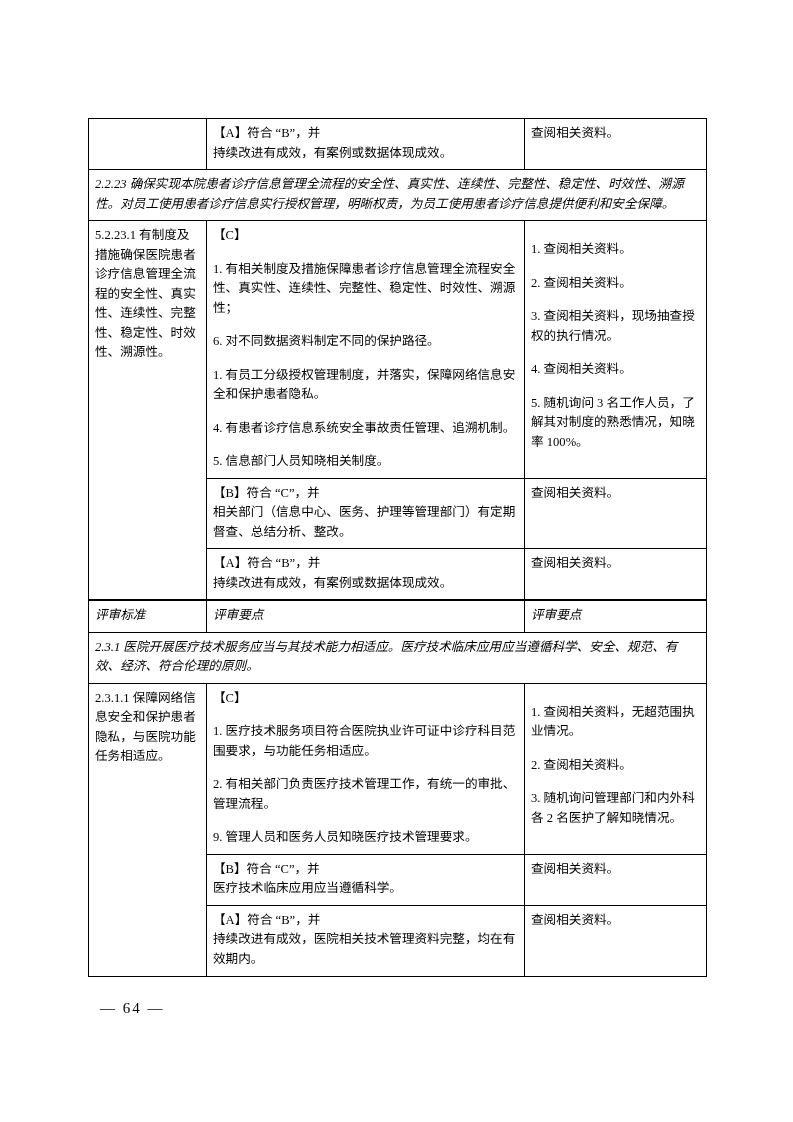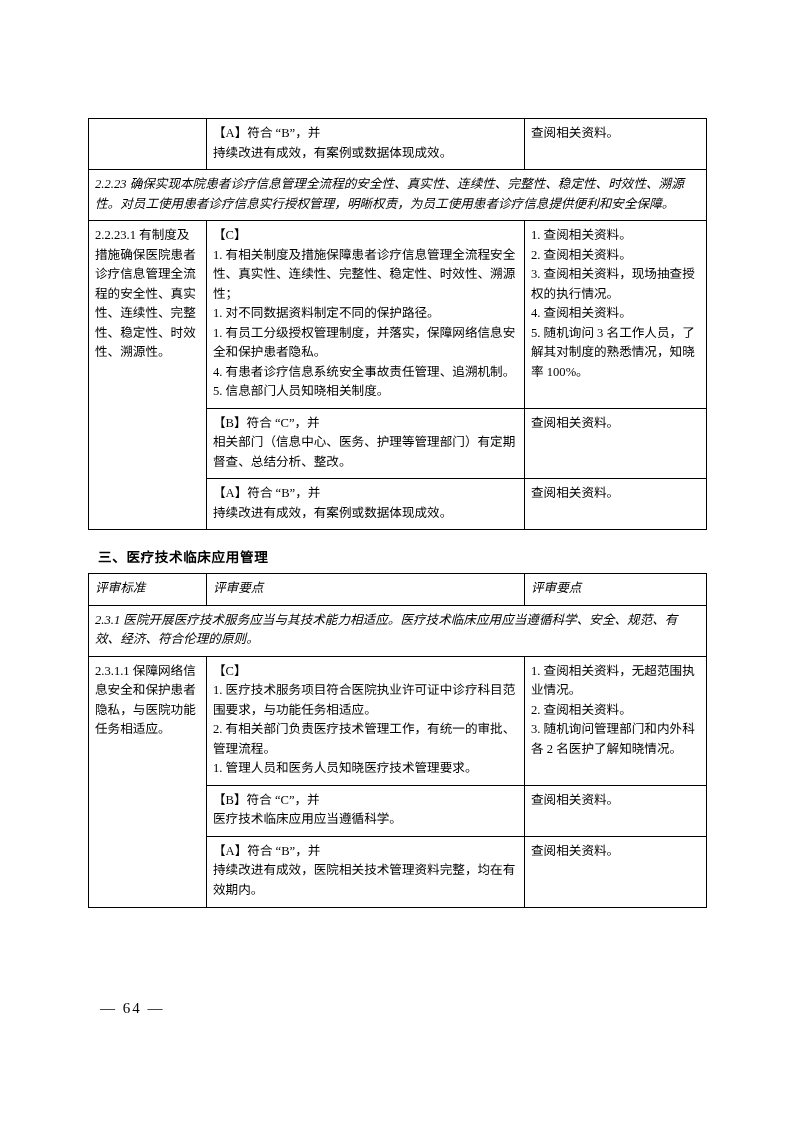--- a/index.html
+++ b/index.html
@@ -47,21 +47,21 @@
     padding-top: 4px;
     padding-bottom: 4px;
     font-style: italic;
   }
   .full-cell {
     padding-left: 7px;
     padding-right: 7px;
     font-style: italic;
   }
   .line { display: block; }
-  .ind { display: block; text-indent: 0; }
+  .ind { display: block; text-indent: 0; margin-top: 14px; }
   .sec-title {
     font-size: 13.6px;
     font-weight: bold;
     font-family: "Liberation Sans", "DejaVu Sans", sans-serif;
     margin: 16px 0 7px 10px;
     letter-spacing: 0.6px;
   }
   .pagenum {
     position: absolute;
     left: 100px;
@@ -91,25 +91,25 @@
         <td>
           <span class="line">查阅相关资料。</span>
         </td>
       </tr>
 
       <tr>
         <td class="full-cell" colspan="3">2.2.23 确保实现本院患者诊疗信息管理全流程的安全性、真实性、连续性、完整性、稳定性、时效性、溯源性。对员工使用患者诊疗信息实行授权管理，明晰权责，为员工使用患者诊疗信息提供便利和安全保障。</td>
       </tr>
 
       <tr>
-        <td rowspan="3">2.2.23.1 有制度及措施确保医院患者诊疗信息管理全流程的安全性、真实性、连续性、完整性、稳定性、时效性、溯源性。</td>
+        <td rowspan="3">5.2.23.1 有制度及措施确保医院患者诊疗信息管理全流程的安全性、真实性、连续性、完整性、稳定性、时效性、溯源性。</td>
         <td>
           <span class="line">【C】</span>
           <span class="ind">1. 有相关制度及措施保障患者诊疗信息管理全流程安全性、真实性、连续性、完整性、稳定性、时效性、溯源性；</span>
-          <span class="ind">1. 对不同数据资料制定不同的保护路径。</span>
+          <span class="ind">6. 对不同数据资料制定不同的保护路径。</span>
           <span class="ind">1. 有员工分级授权管理制度，并落实，保障网络信息安全和保护患者隐私。</span>
           <span class="ind">4. 有患者诊疗信息系统安全事故责任管理、追溯机制。</span>
           <span class="ind">5. 信息部门人员知晓相关制度。</span>
         </td>
         <td>
           <span class="ind">1. 查阅相关资料。</span>
           <span class="ind">2. 查阅相关资料。</span>
           <span class="ind">3. 查阅相关资料，现场抽查授权的执行情况。</span>
           <span class="ind">4. 查阅相关资料。</span>
           <span class="ind">5. 随机询问 3 名工作人员，了解其对制度的熟悉情况，知晓率 100%。</span>
@@ -131,21 +131,20 @@
           <span class="line">【A】符合 “B”，并</span>
           <span class="line">持续改进有成效，有案例或数据体现成效。</span>
         </td>
         <td>
           <span class="line">查阅相关资料。</span>
         </td>
       </tr>
     </tbody>
   </table>
 
-  <div class="sec-title">三、医疗技术临床应用管理</div>
 
   <table class="doc-table">
     <colgroup>
         <col class="col-a">
         <col class="col-b">
         <col class="col-c">
       </colgroup>
     <tbody>
       <tr class="hdr">
         <td>评审标准</td>
@@ -156,21 +155,21 @@
       <tr>
         <td class="full-cell" colspan="3">2.3.1 医院开展医疗技术服务应当与其技术能力相适应。医疗技术临床应用应当遵循科学、安全、规范、有效、经济、符合伦理的原则。</td>
       </tr>
 
       <tr>
         <td rowspan="3">2.3.1.1 保障网络信息安全和保护患者隐私，与医院功能任务相适应。</td>
         <td>
           <span class="line">【C】</span>
           <span class="ind">1. 医疗技术服务项目符合医院执业许可证中诊疗科目范围要求，与功能任务相适应。</span>
           <span class="ind">2. 有相关部门负责医疗技术管理工作，有统一的审批、管理流程。</span>
-          <span class="ind">1. 管理人员和医务人员知晓医疗技术管理要求。</span>
+          <span class="ind">9. 管理人员和医务人员知晓医疗技术管理要求。</span>
         </td>
         <td>
           <span class="ind">1. 查阅相关资料，无超范围执业情况。</span>
           <span class="ind">2. 查阅相关资料。</span>
           <span class="ind">3. 随机询问管理部门和内外科各 2 名医护了解知晓情况。</span>
         </td>
       </tr>
 
       <tr>
         <td>

